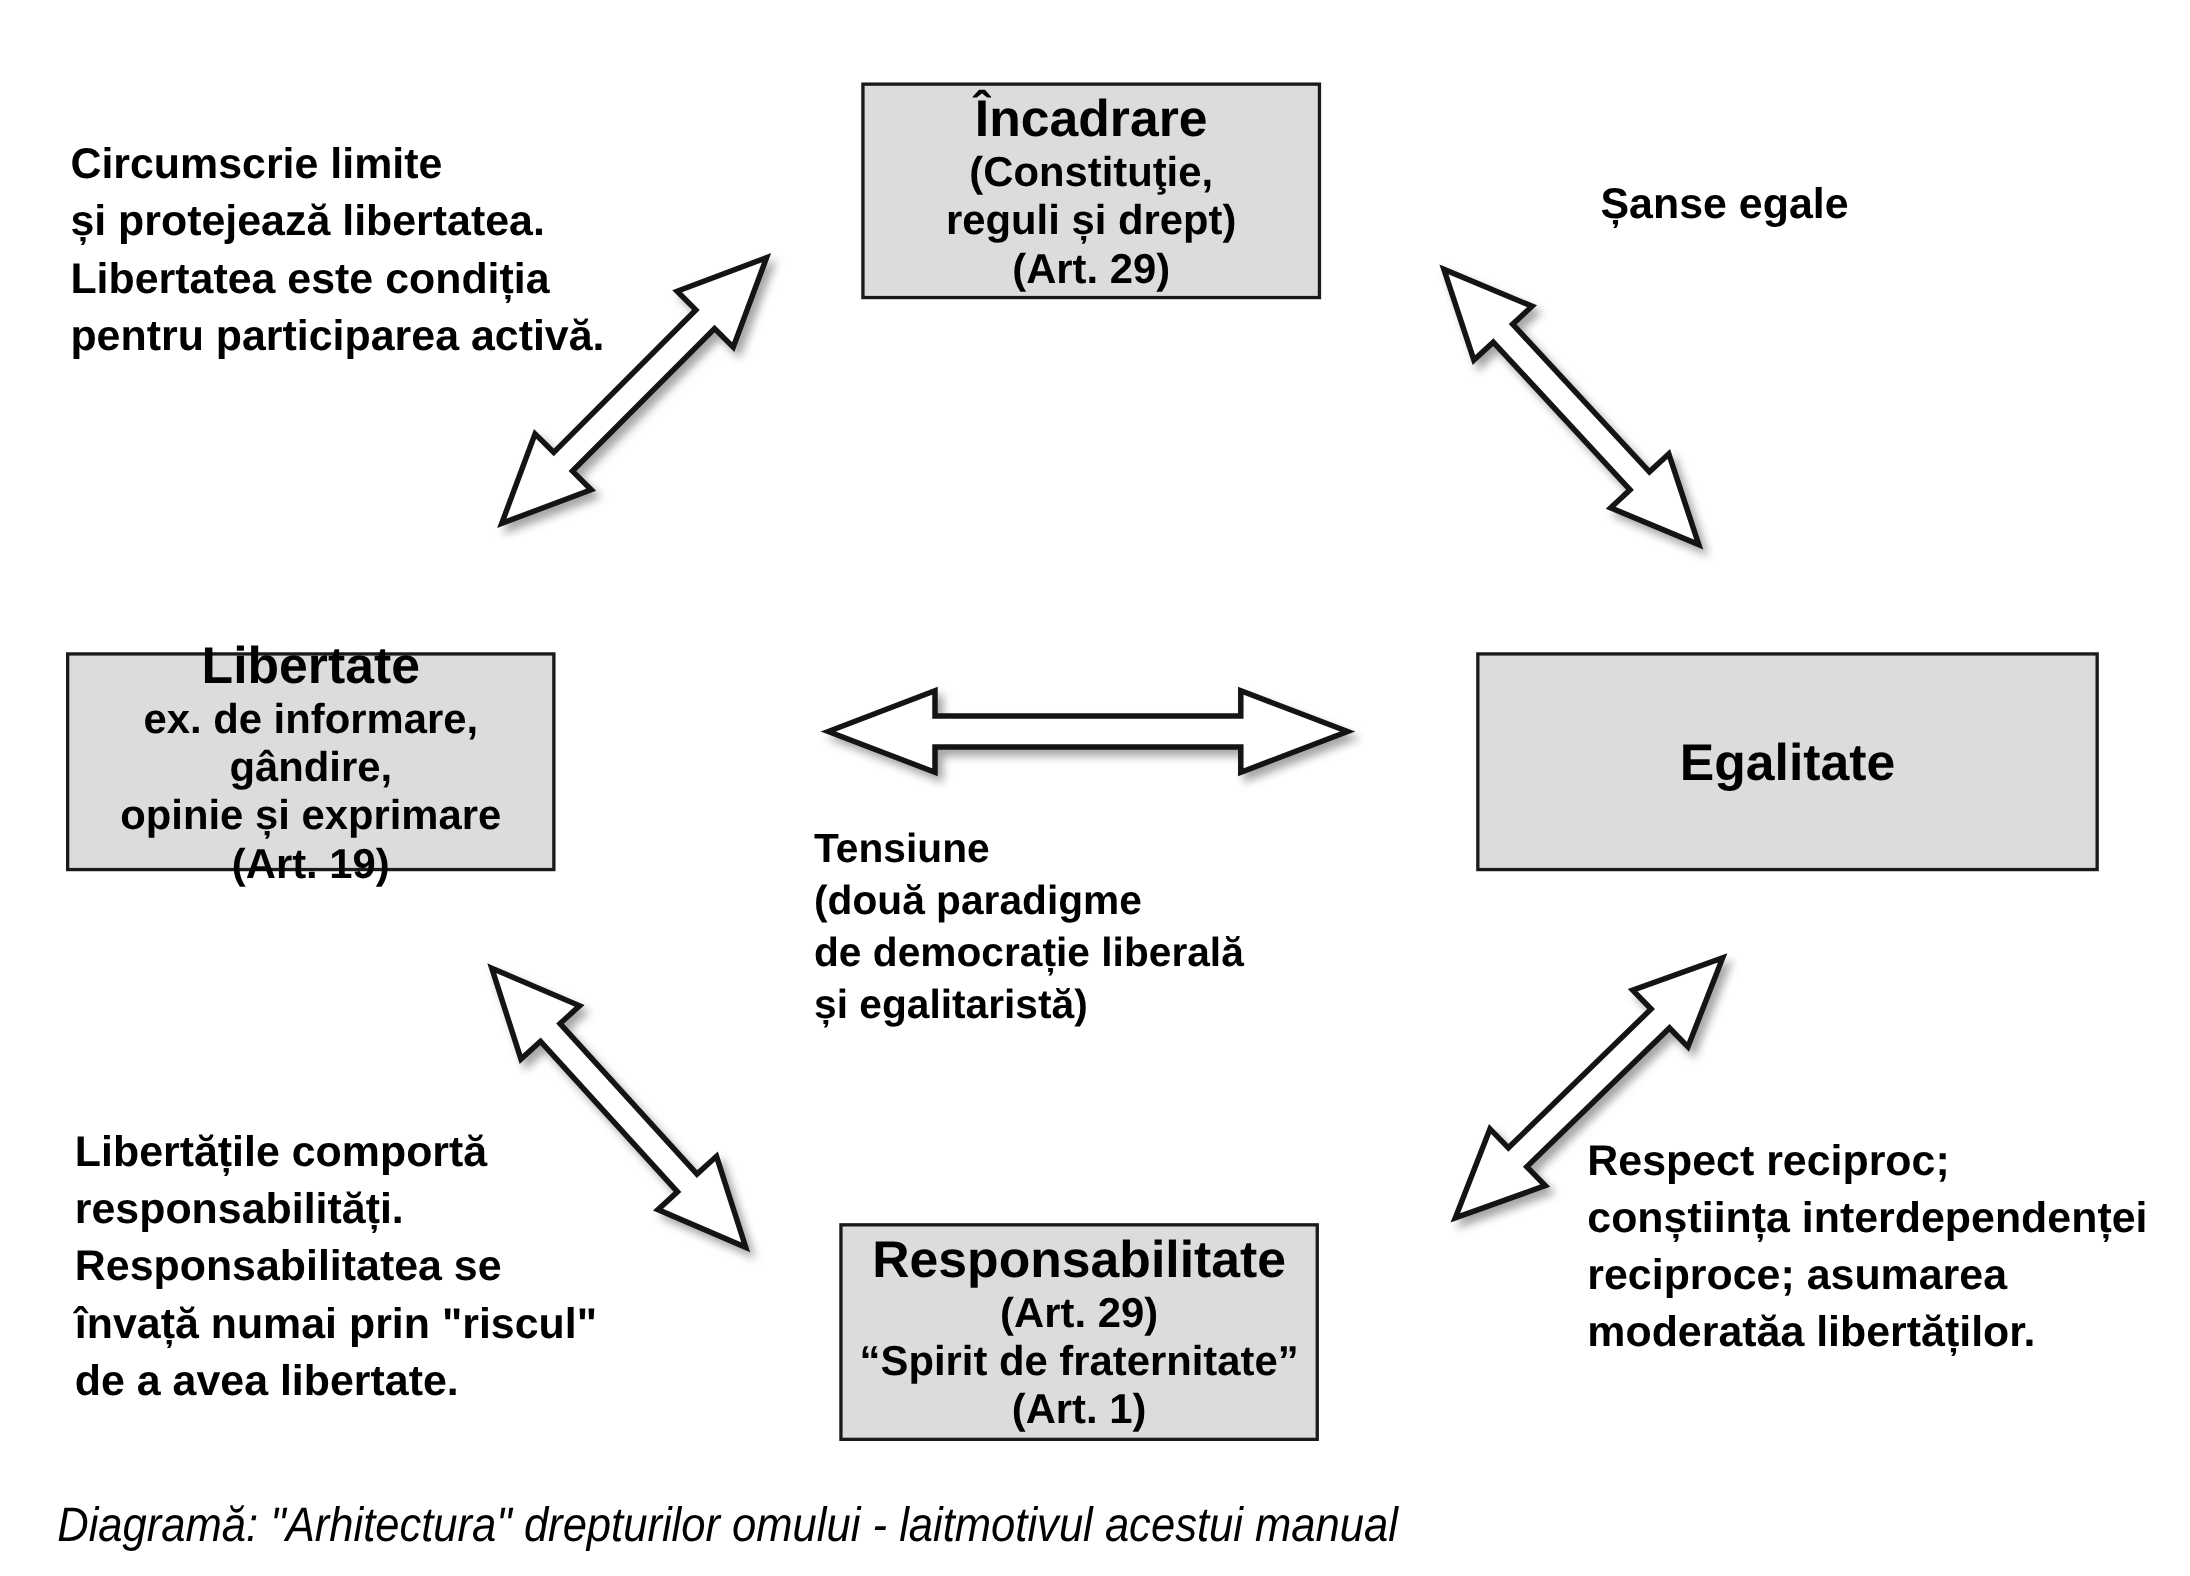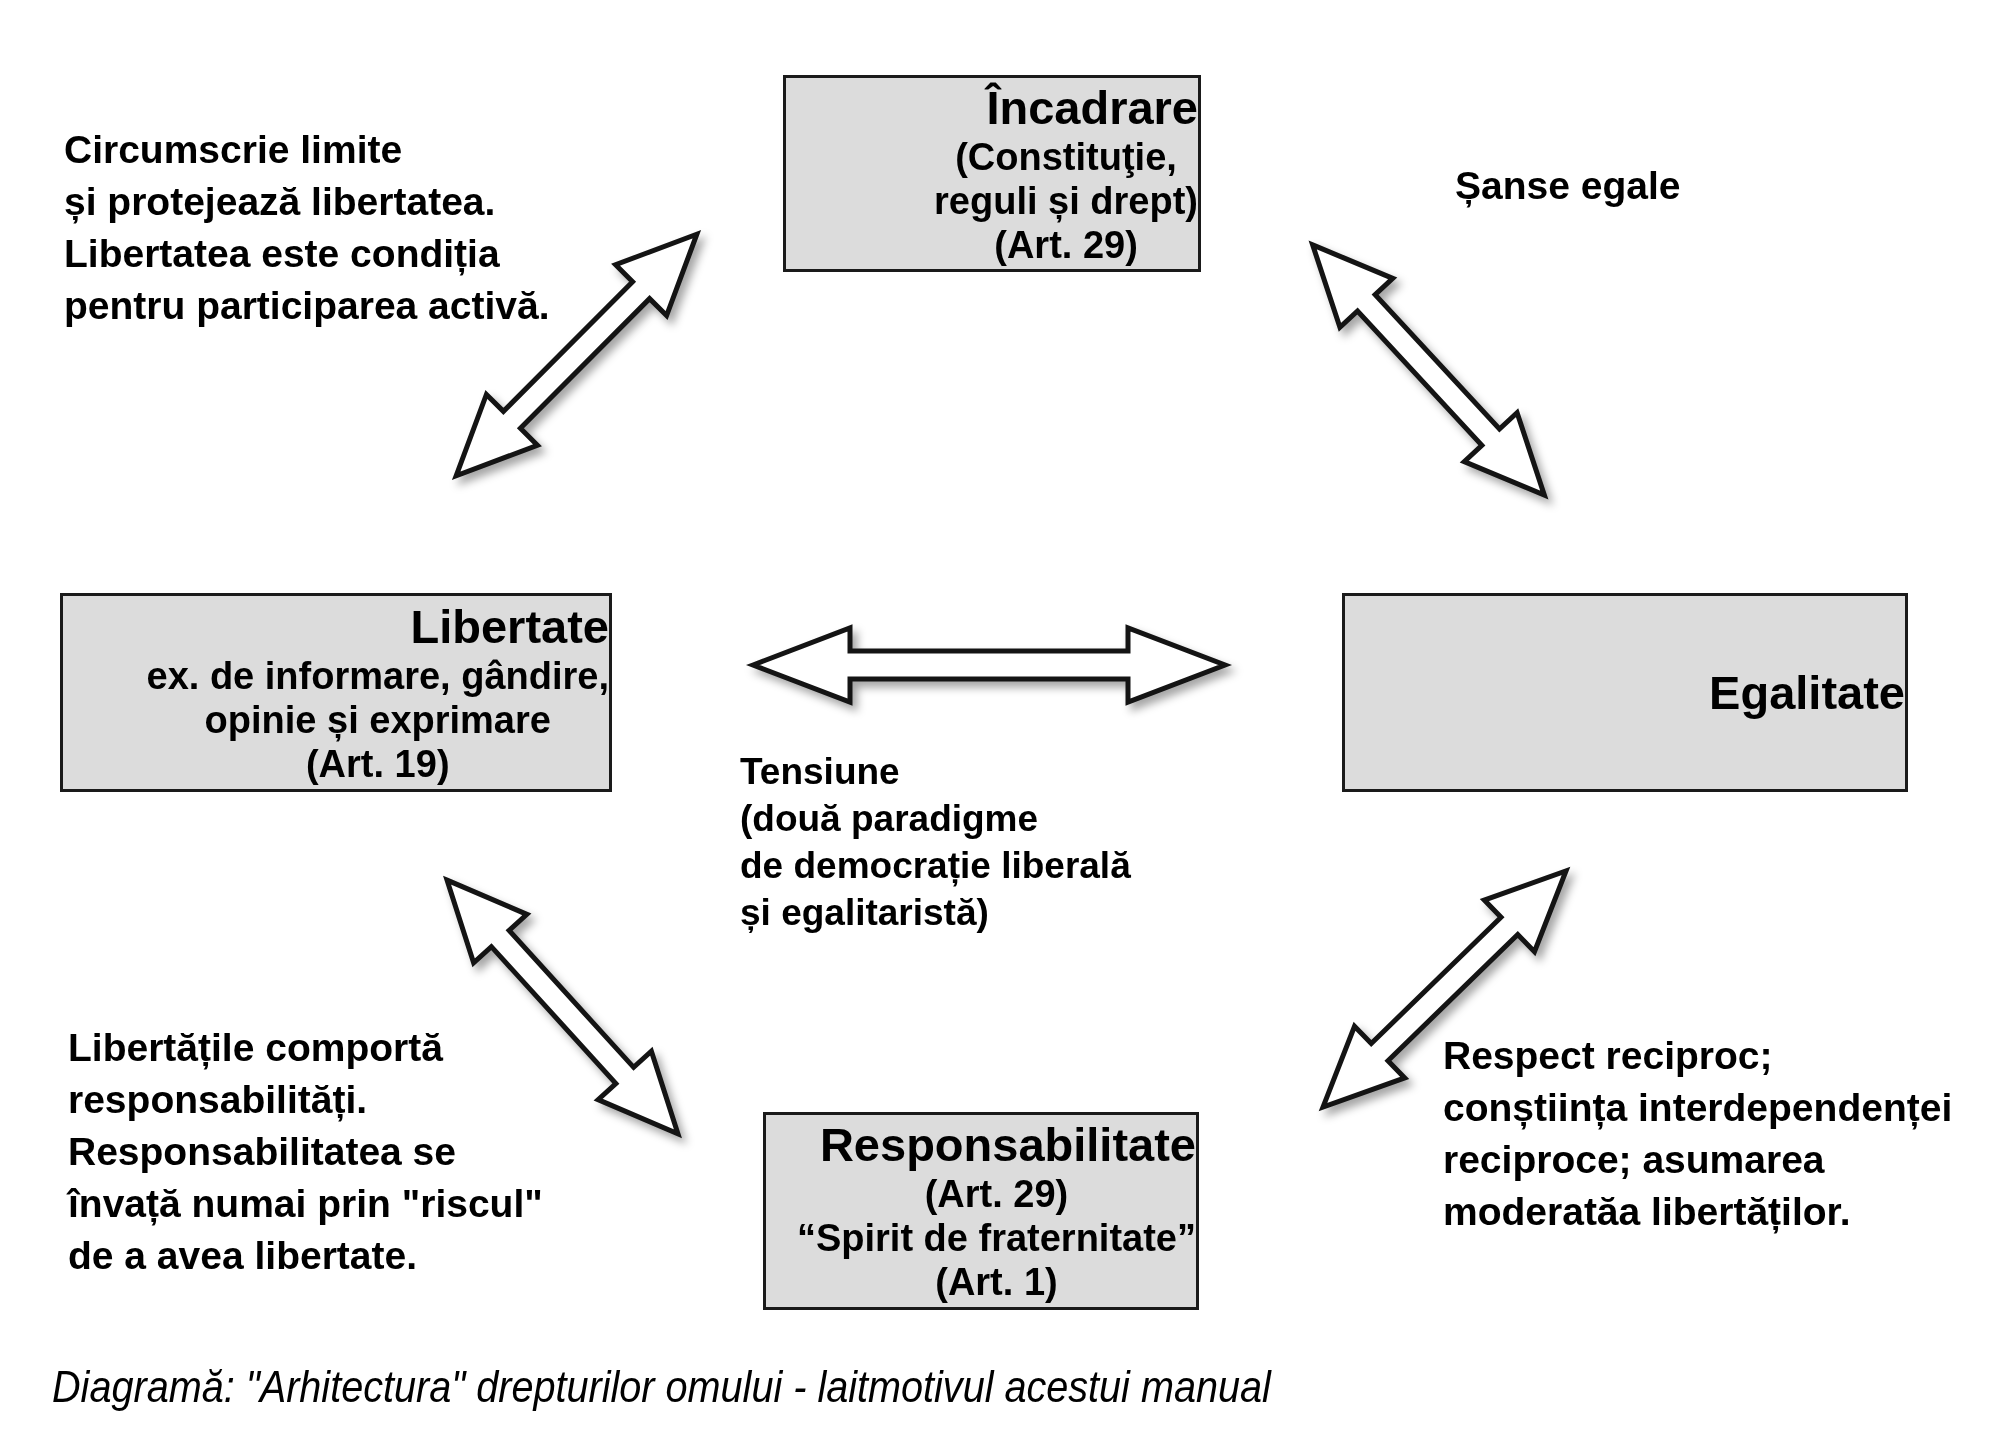--- a/index.html
+++ b/index.html
@@ -8,21 +8,21 @@
     width:1991px;height:1433px;
     background:var(--page-bg,#fff);
     font-family:"Liberation Sans","DejaVu Sans",sans-serif;
     color:#000;
     overflow:hidden;
   }
   .box{
     position:absolute;
     background:var(--box-fill,#dcdcdc);
     border:3px solid var(--box-border,#1a1a1a);
-    display:flex;flex-direction:column;justify-content:center;align-items:flex-end;
+    display:flex;flex-direction:column;justify-content:center;align-items:center;
     text-align:center;
     box-sizing:border-box;
   }
   .box .title{
     font-size:47px;font-weight:bold;line-height:54px;white-space:nowrap;
   }
   .box .subtitle{
     font-size:38px;font-weight:bold;line-height:44px;white-space:pre-line;
   }
   .note{
@@ -51,21 +51,21 @@
 
 <div id="canvas">
 
   <div class="box" style="left:783px;top:75px;width:418px;height:197px;">
     <div class="title">Încadrare</div>
     <div class="subtitle">(Constituţie,
 reguli și drept)
 (Art. 29)</div>
   </div>
 
-  <div class="box" style="left:60px;top:593px;width:552px;height:199px;">
+  <div class="box" style="left:60px;top:593px;width:445px;height:199px;">
     <div class="title">Libertate</div>
     <div class="subtitle">ex. de informare, gândire,
 opinie și exprimare
 (Art. 19)</div>
   </div>
 
   <div class="box" style="left:1342px;top:593px;width:566px;height:199px;">
     <div class="title">Egalitate</div>
   </div>
 

